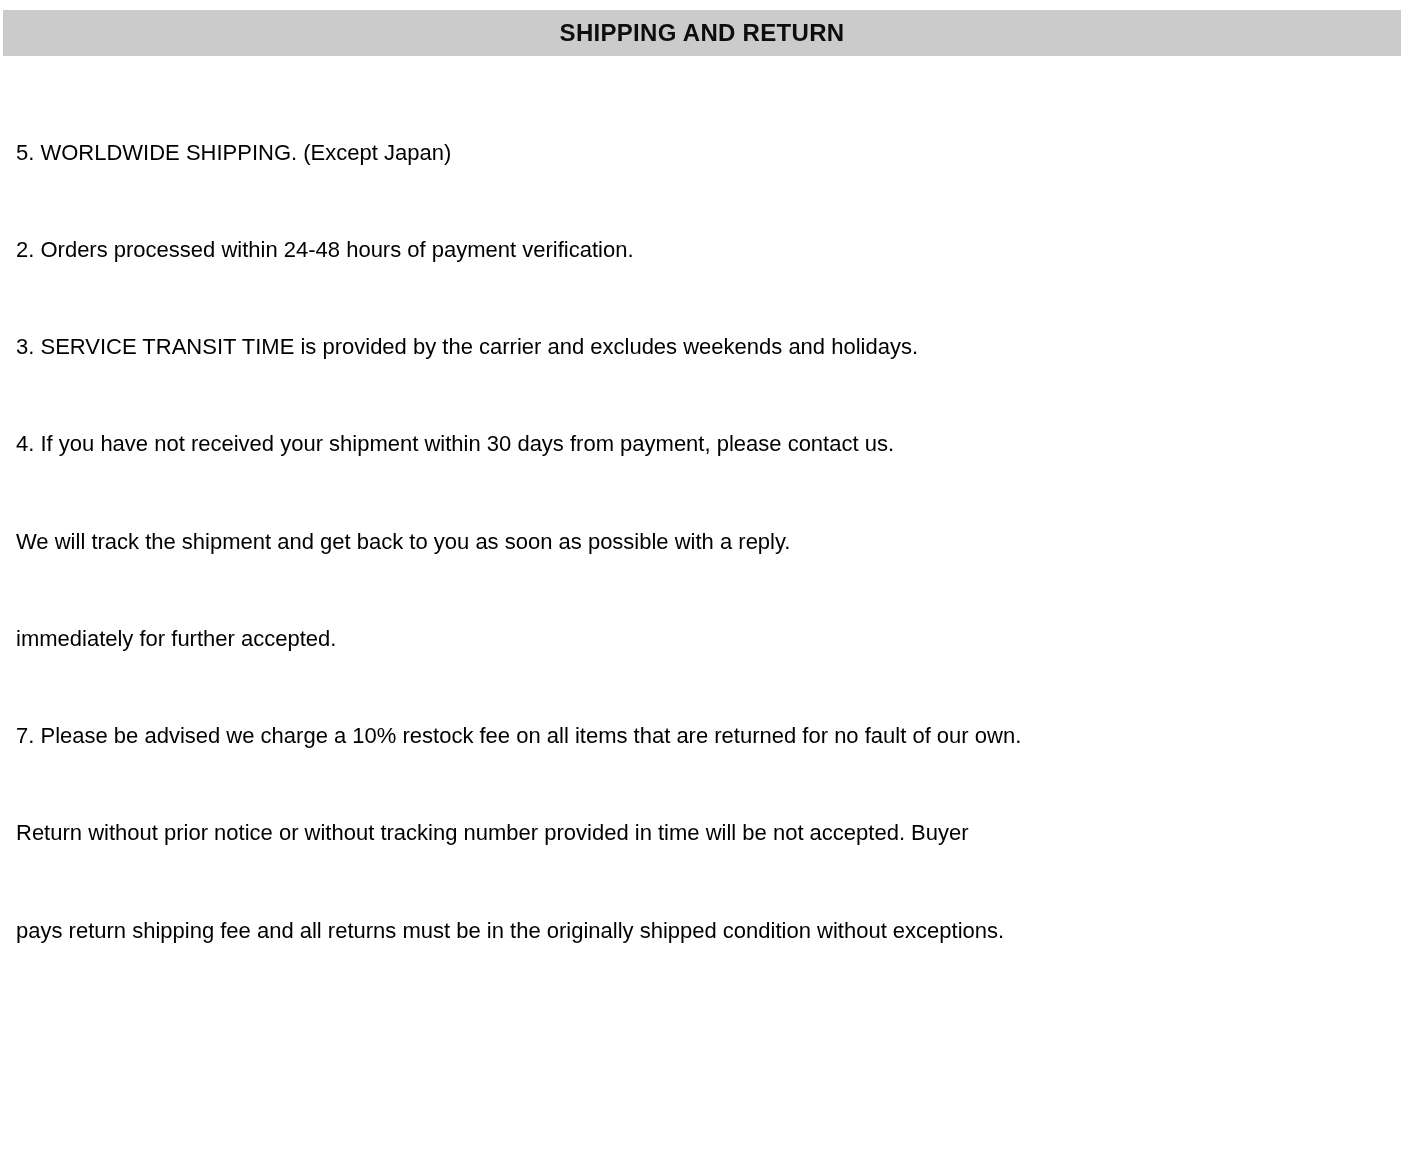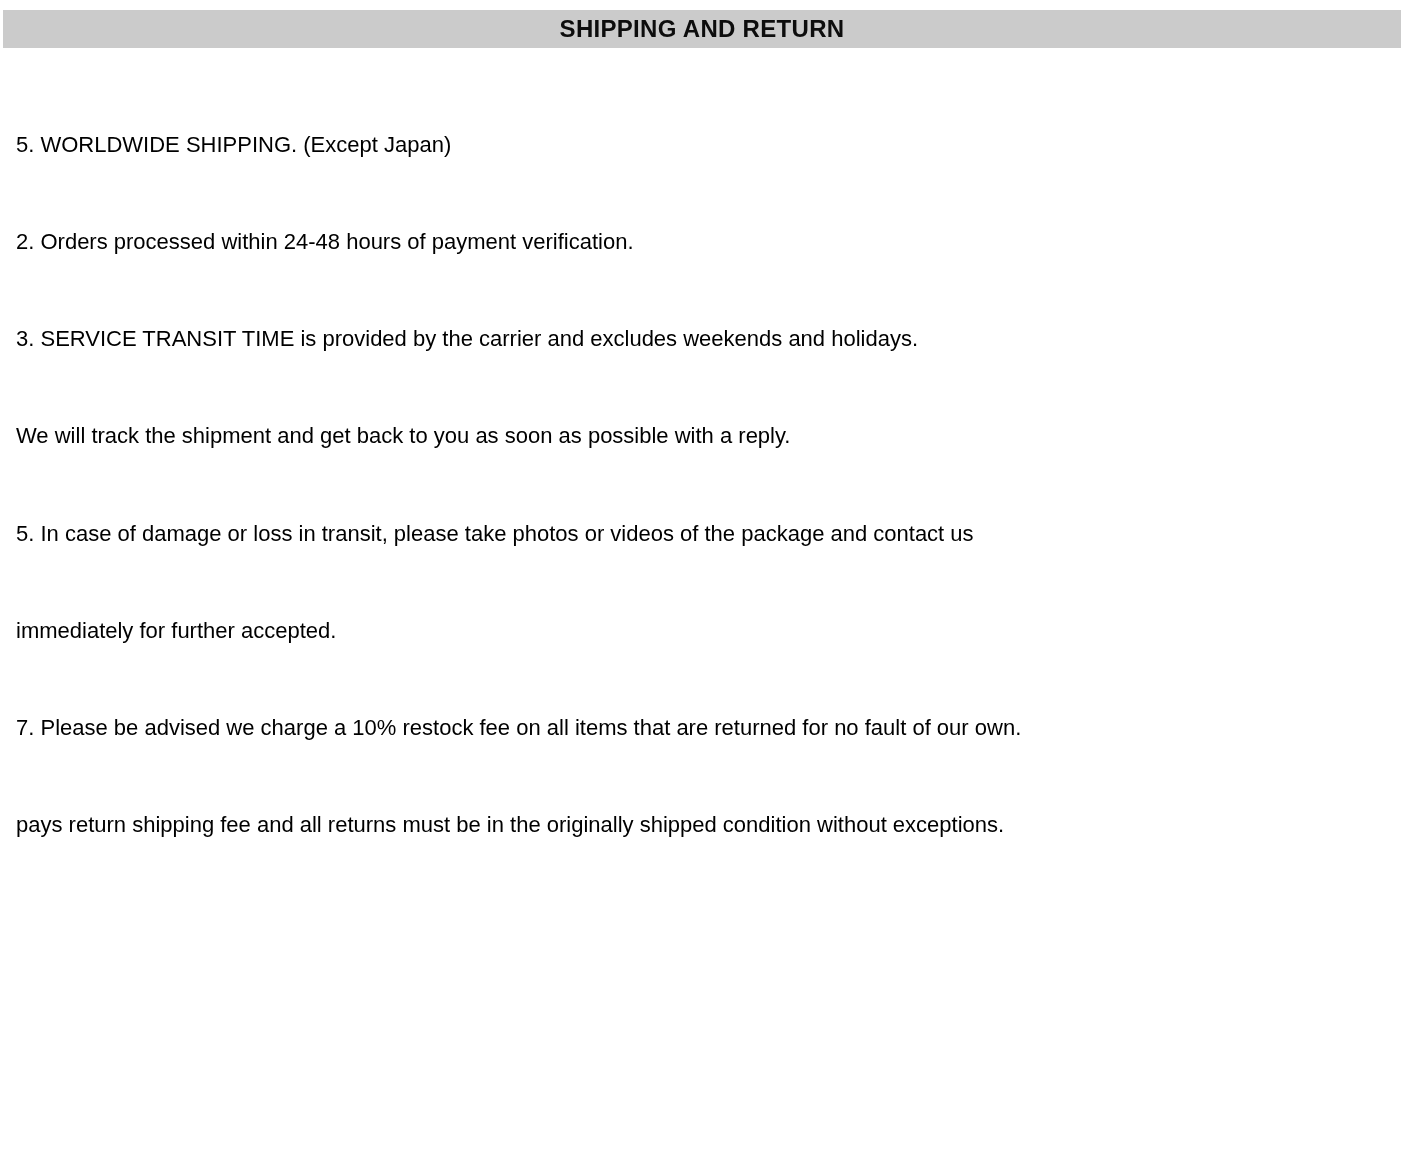--- a/index.html
+++ b/index.html
@@ -12,21 +12,21 @@
     font-family: "Liberation Sans", "DejaVu Sans", sans-serif;
     color: #000000;
     -webkit-font-smoothing: antialiased;
   }
   .page {
     padding-top: 10px;
     width: 1404px;
     box-sizing: border-box;
   }
   .header-bar {
-    height: 38px;
+    height: 46px;
     margin: 0 3px;
     background: #cbcbcb;
     display: flex;
     align-items: center;
     justify-content: center;
   }
   .header-title {
     font-size: 24px;
     font-weight: bold;
     color: #0d0d0d;
@@ -47,23 +47,24 @@
 
 <div class="page">
 
   <div class="header-bar">
     <span class="header-title">SHIPPING AND RETURN</span>
   </div>
   <div class="section-body">
     <div class="line">5. WORLDWIDE SHIPPING. (Except Japan)</div>
     <div class="line">2. Orders processed within 24-48 hours of payment verification.</div>
     <div class="line">3. SERVICE TRANSIT TIME is provided by the carrier and excludes weekends and holidays.</div>
+    <div class="line">4. If you have not received your shipment within 30 days from payment, please contact us.</div>
     <div class="line">We will track the shipment and get back to you as soon as possible with a reply.</div>
-    <div class="line">5. In case of damage or loss in transit, please take photos or videos of the package and contact us</div>
     <div class="line">immediately for further accepted.</div>
     <div class="line">7. Please be advised we charge a 10% restock fee on all items that are returned for no fault of our own.</div>
+    <div class="line">Return without prior notice or without tracking number provided in time will be not accepted. Buyer</div>
     <div class="line">pays return shipping fee and all returns must be in the originally shipped condition without exceptions.</div>
     
     
     
   </div>
 
 </div>
 
 </body></html>

